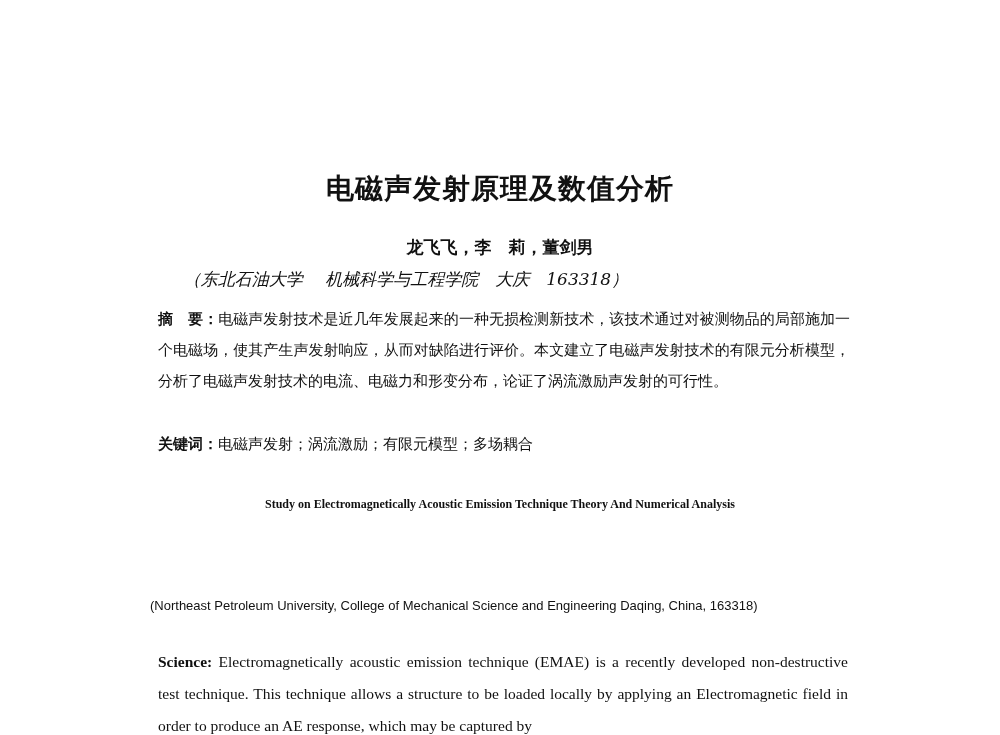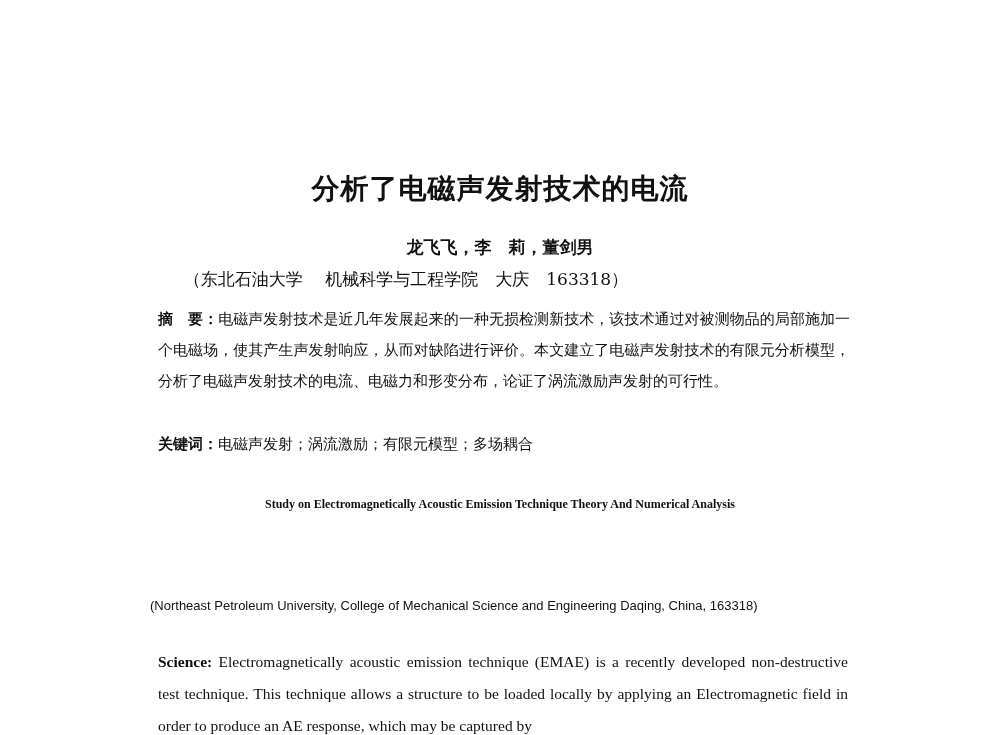--- a/index.html
+++ b/index.html
@@ -3,42 +3,42 @@
   <meta charset="utf-8">
   <style>
     html, body { margin:0; padding:0; background:#ffffff; }
     body { width:1000px; height:735px; overflow:hidden; position:relative; color:#111; }
     .page { position:absolute; left:0; top:0; width:1000px; height:735px; }
     .zh-title { position:absolute; left:0; width:1000px; top:170px; text-align:center;
       font-family:"DejaVu Serif", serif; font-weight:bold; font-size:28px; letter-spacing:1px; }
     .zh-authors { position:absolute; left:0; width:1000px; top:236px; text-align:center;
       font-family:Liberation Serif, serif; font-weight:bold; font-size:17px; }
     .zh-affil { position:absolute; left:0; width:812px; top:268px; text-align:center;
-      font-family:"DejaVu Serif", serif; font-size:17px; }
+      font-family:"DejaVu Serif", serif; font-size:17px;font-style:italic; }
     .zh-abstract { position:absolute; left:158px; width:692px; top:304px;
       font-family:"DejaVu Serif", serif; font-size:15px; line-height:31px; text-align:justify; }
     .zh-abstract .lbl { font-weight:bold;margin-top:12px; }
     .zh-kw { position:absolute; left:158px; width:692px; top:430px;
       font-family:Liberation Mono, monospace; font-size:15px; line-height:31px; }
     .zh-kw .lbl { font-weight:bold; }
     .en-title { position:absolute; left:150px; width:700px; top:492px; text-align:center;
       font-family:"Liberation Serif", serif; font-weight:bold; font-size:12px; line-height:24px; }
     .en-authors { position:absolute; left:0; width:1000px; top:556px; text-align:center;
       font-family:"Liberation Serif", serif; font-weight:bold; font-size:15px; }
     .en-affil { position:absolute; left:150px; width:700px; top:594px; text-align:left;
       font-family:Liberation Sans, sans-serif; font-size:13px; line-height:24px; }
     .en-abstract { position:absolute; left:158px; width:690px; top:646px;
       font-family:"Liberation Serif", serif; font-size:15.5px; line-height:32px; text-align:justify; }
     .en-abstract .lbl { font-weight:bold; }
   </style>
 </head>
 <body>
 
 <div class="page">
-  <div class="zh-title">分析了电磁声发射技术的电流</div>
+  <div class="zh-title">电磁声发射原理及数值分析</div>
   <div class="zh-authors">龙飞飞，李　莉，董剑男</div>
   <div class="zh-affil">（东北石油大学　 机械科学与工程学院　大庆　163318）</div>
 
   <div class="zh-abstract">
     <span class="lbl">摘　要：</span><span>电磁声发射技术是近几年发展起来的一种无损检测新技术，该技术通过对被测物品的局部施加一个电磁场，使其产生声发射响应，从而对缺陷进行评价。本文建立了电磁声发射技术的有限元分析模型，分析了电磁声发射技术的电流、电磁力和形变分布，论证了涡流激励声发射的可行性。</span>
   </div>
 
   <div class="zh-kw">
     <span class="lbl">关键词：</span><span>电磁声发射；涡流激励；有限元模型；多场耦合</span>
   </div>

